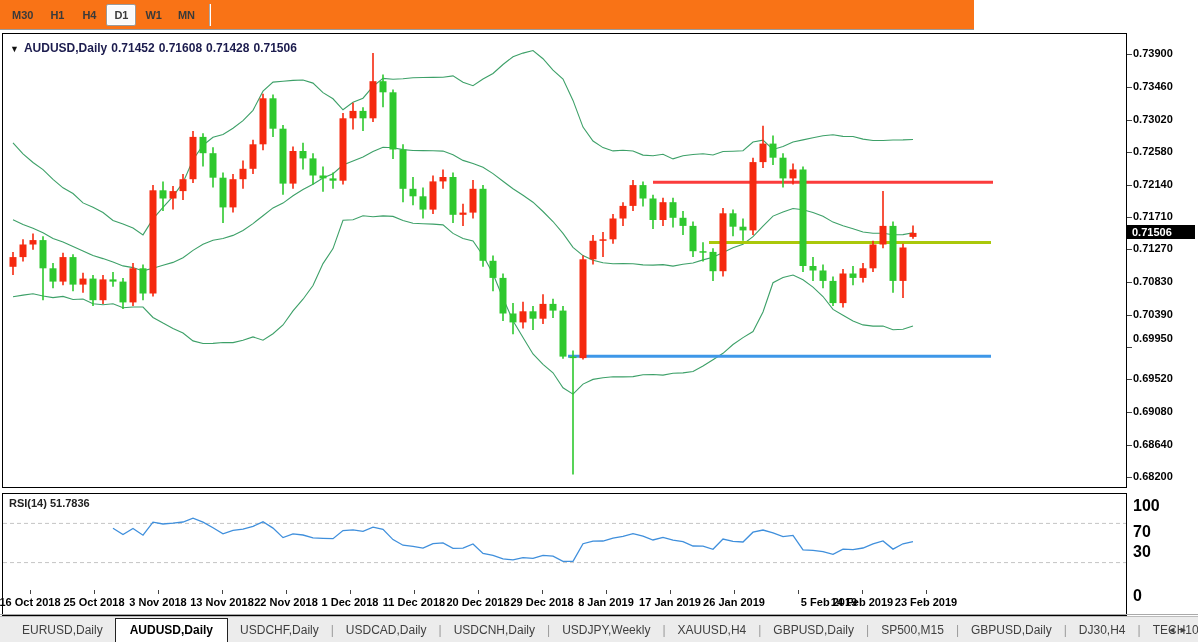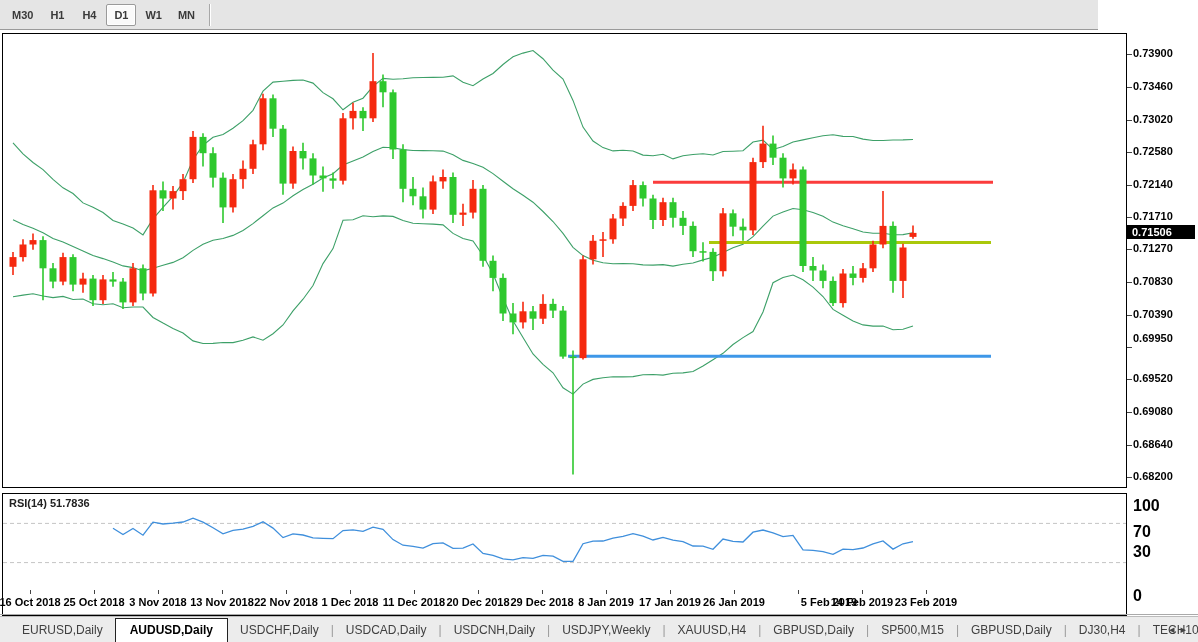--- a/index.html
+++ b/index.html
@@ -1,20 +1,20 @@
 <!DOCTYPE html>
 <html><head>
 <meta charset="utf-8">
 <style>
   * { margin:0; padding:0; box-sizing:border-box; }
   html,body { width:1198px; height:642px; overflow:hidden; }
   body { font-family:"Liberation Sans", sans-serif; background:#ffffff; position:relative; }
 
-  #toolbar { position:absolute; left:0; top:0; width:1098px; height:30px;
-    background:#e5e5e5; border-bottom:1px solid #9a9a9a; display:flex; align-items:center; padding-left:4px; }
+  #toolbar { position:absolute; left:0; top:0; width:974px; height:30px;
+    background:#f97316; border-bottom:1px solid #9a9a9a; display:flex; align-items:center; padding-left:4px; }
   .tf-btn { display:inline-block; min-width:30px; text-align:center; padding:4px 6px; margin:0 1px;
     font-size:11px; font-weight:700; color:#3a3a3a; border:1px solid transparent; border-radius:2px; cursor:default; }
   .tf-btn.active { background:#fafafa; border:1px solid #9a9a9a; box-shadow:inset 0 0 0 1px #fff; }
   .tb-sep { width:1px; height:22px; background:#a8a8a8; margin:0 6px; box-shadow:1px 0 0 #fff; }
 
   #chart-area { position:absolute; left:0; top:30px; width:1198px; height:588px; background:#fff; }
 
   #main-pane { position:absolute; left:2px; top:3px; width:1125px; height:455px; border:1px solid #000; background:#fff; }
   #rsi-pane  { position:absolute; left:2px; top:463px; width:1125px; height:123px; border:1px solid #000; background:#fff; }
 
@@ -248,20 +248,23 @@
           <line x1="880" y1="157.1" x2="880" y2="214.2" stroke="#f5290f" stroke-width="1.6"></line>
           <rect x="876.5" y="191.9" width="7" height="18.599999999999994" fill="#f5290f"></rect>
           <line x1="890" y1="187.5" x2="890" y2="258.8" stroke="#2ec82e" stroke-width="1.6"></line>
           <rect x="886.5" y="191.9" width="7" height="55" fill="#2ec82e"></rect>
           <line x1="900" y1="209.8" x2="900" y2="263.9" stroke="#f5290f" stroke-width="1.6"></line>
           <rect x="896.5" y="213.5" width="7" height="33.400000000000006" fill="#f5290f"></rect>
           <line x1="910" y1="191.4" x2="910" y2="204.7" stroke="#f5290f" stroke-width="1.6"></line>
           <rect x="906.5" y="198.9" width="7" height="4" fill="#f5290f"></rect>
         </g>
       </svg>
+    <div id="chart-title">
+      <span class="drop">▼</span><span>AUDUSD,Daily</span><span>0.71452</span><span>0.71608</span><span>0.71428</span><span>0.71506</span>
+    </div>
   </div>
 
   <div id="price-axis"></div>
 
   <div id="rsi-pane">
     <svg id="rsi-svg" width="1123" height="98" viewBox="0 0 1123 98">
         <line x1="0" y1="29.4" x2="1123" y2="29.4" stroke="#c4c4c4" stroke-width="1" stroke-dasharray="4 3"></line>
         <line x1="0" y1="68.6" x2="1123" y2="68.6" stroke="#c4c4c4" stroke-width="1" stroke-dasharray="4 3"></line>
         <polyline points="110,34.2 120,40.5 130,34.5 140,41.2 150,28.1 160,30 170,29.2 180,28 190,24.2 200,28.1 210,33.7 220,39.8 230,36.3 240,35.1 250,32.3 260,27.8 270,34.1 280,43.6 290,39.8 300,41 310,43.8 320,44.3 330,44.7 340,36.6 350,35.8 360,37.3 370,33.1 380,35.4 390,45.6 400,51.2 410,52.3 420,54.1 430,49.6 440,48.9 450,54.4 460,54.1 470,50 480,59.5 490,61.3 500,64.9 510,65.8 520,63.6 530,64.4 540,61.3 550,62.1 560,67.3 570,67.4 580,49.7 590,47.2 600,47 610,44.1 620,42.4 630,39.7 640,42.2 650,46 660,43.3 670,46.2 680,47.6 690,52 700,52.1 710,55.3 720,45 730,47.4 740,48 750,38.2 760,36 770,38.8 780,42.7 790,41.4 800,55.9 810,56.4 820,57.7 830,60.3 840,55.1 850,55.7 860,54 870,49.9 880,46.9 890,55.1 900,49.8 910,47.7" fill="none" stroke="#3f8fdc" stroke-width="1.3"></polyline>
       </svg>

